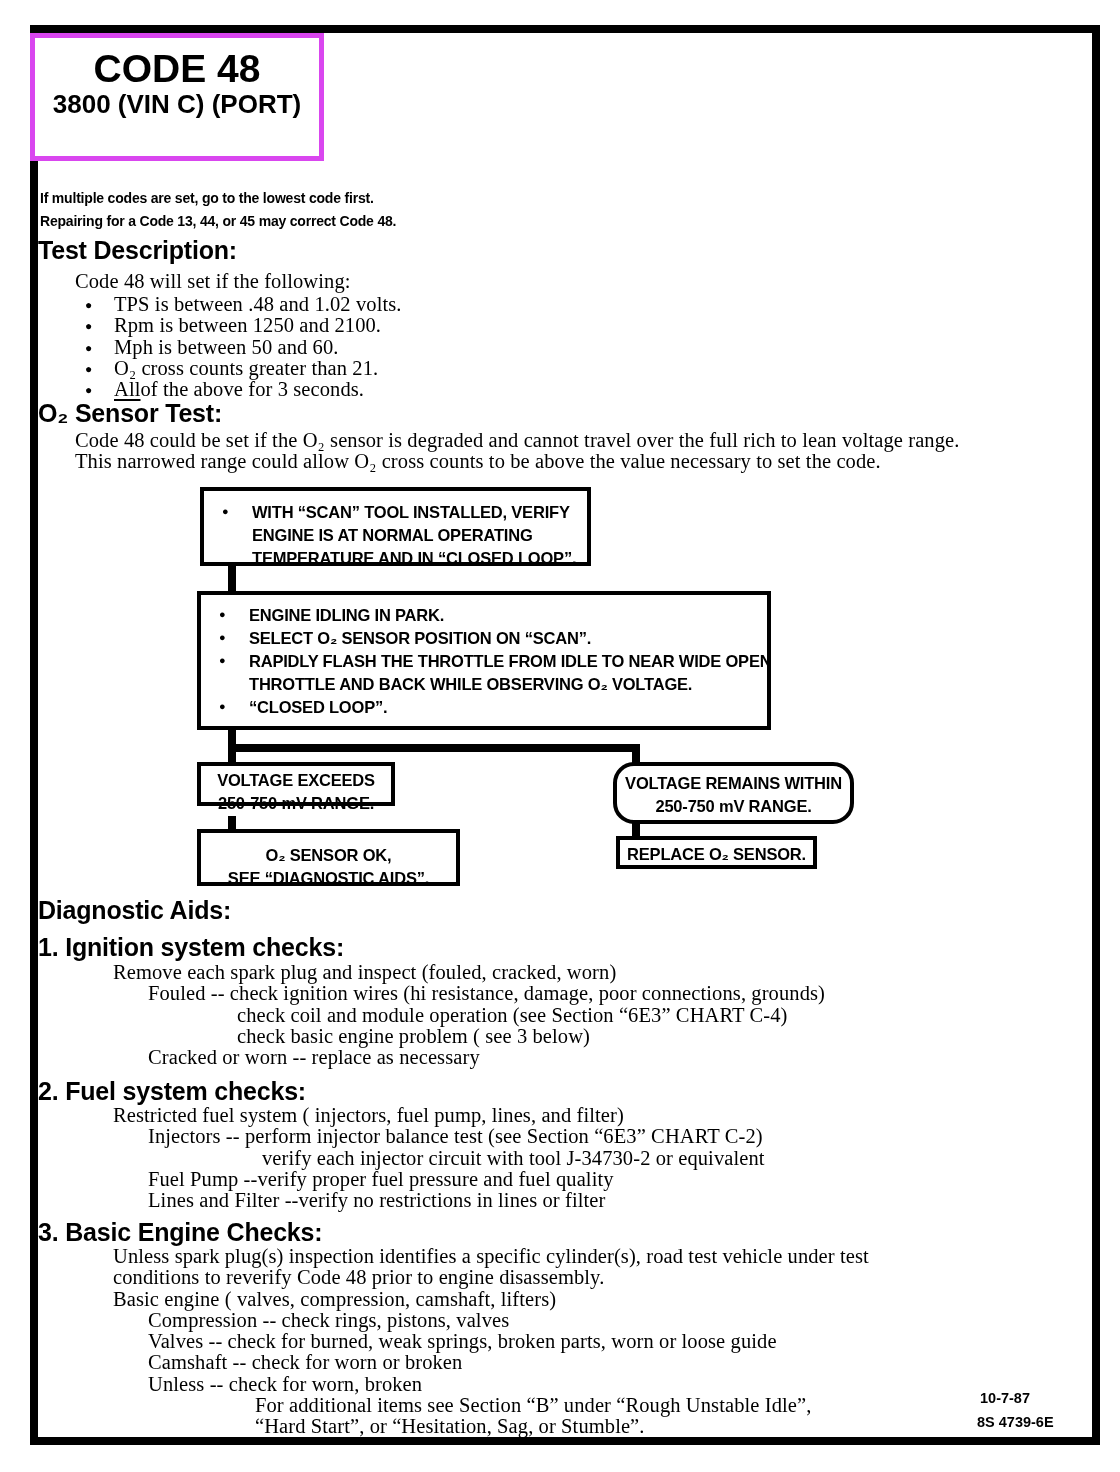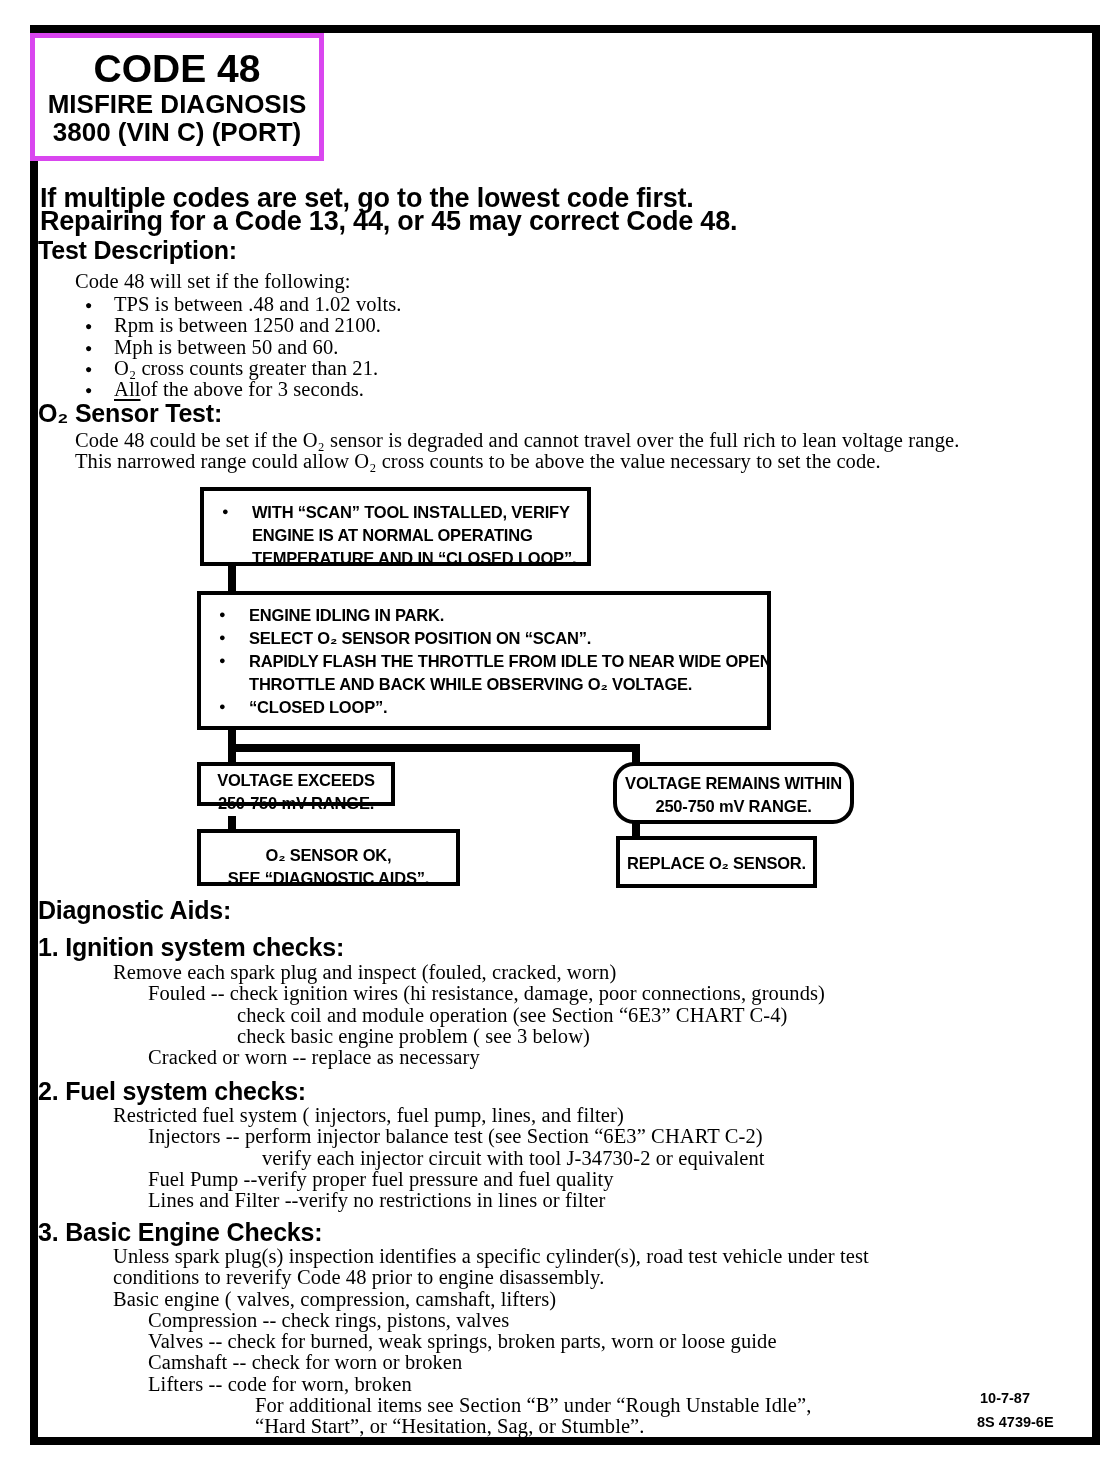--- a/index.html
+++ b/index.html
@@ -8,21 +8,21 @@
     font-family:"Liberation Sans", sans-serif;color:#000;
   }
   .abs{position:absolute;box-sizing:border-box;}
   
   .frame{left:30px;top:25px;width:1070px;height:1420px;border:8px solid #000;background:#fff;}
   
   .hbox{left:30px;top:33px;width:294px;height:128px;border:5px solid #d946ef;background:#fff;text-align:center;}
   .hcode{font-size:39px;font-weight:bold;letter-spacing:0px;margin-top:10px;line-height:42px;}
   .hsub{font-size:26px;font-weight:bold;line-height:28px;}
   
-  .intro{left:40px;top:187px;font-size:27px;font-weight:bold;line-height:23px;letter-spacing:-0.2px;}
+  .intro{left:40px;top:187px;font-size:14px;font-weight:bold;line-height:23px;letter-spacing:-0.2px;}
   .h-sans{font-size:25px;font-weight:bold;letter-spacing:-0.2px;white-space:nowrap;}
   
   .serif{font-family:"Liberation Serif", serif;font-size:20.5px;line-height:21.3px;white-space:nowrap;letter-spacing:0.1px;}
   .brow{display:flex;align-items:baseline;height:21.3px;}
   .bul{width:29px;font-size:12px;flex:0 0 29px;transform:translateY(-2px);}
   .und{text-decoration:underline;text-underline-offset:3px;}
   
   .fbox{border:4px solid #000;background:#fff;font-weight:bold;font-size:16.5px;letter-spacing:-0.2px;}
   .fitem{display:flex;}
   .fbul{flex:0 0 30px;margin-left:18px;font-size:11px;padding-top:4px;}
@@ -39,21 +39,20 @@
   .ind5{padding-left:255px;}
   .foot{font-size:14.5px;font-weight:bold;letter-spacing:0px;}
 </style>
 </head>
 <body>
 
 <div class="abs frame"></div>
 
 <div class="abs hbox">
   <div class="hcode">CODE 48</div>
-  <div class="hsub">MISFIRE DIAGNOSIS</div>
   <div class="hsub">3800 (VIN C) (PORT)</div>
 </div>
 
 <div class="abs intro">
   <div>If multiple codes are set, go to the lowest code first.</div>
   <div>Repairing for a Code 13, 44, or 45 may correct Code 48.</div>
 </div>
 
 <div class="abs h-sans" style="left:38px;top:236px;">Test Description:</div>
 <div class="abs serif" style="left:75px;top:271px;">Code 48 will set if the following:</div>
@@ -138,21 +137,21 @@
   <div>250-750 mV RANGE.</div>
 </div>
 <div class="abs cbox" style="left:613px;top:762px;width:241px;height:62px;padding-top:6px;border-radius:21px;">
   <div>VOLTAGE REMAINS WITHIN</div>
   <div>250-750 mV RANGE.</div>
 </div>
 <div class="abs cbox" style="left:197px;top:829px;width:263px;height:57px;padding-top:11px;">
   <div>O₂ SENSOR OK,</div>
   <div>SEE “DIAGNOSTIC AIDS”.</div>
 </div>
-<div class="abs cbox" style="left:616px;top:836px;width:201px;height:52px;padding-top:12px;">
+<div class="abs cbox" style="left:616px;top:836px;width:201px;height:33px;padding-top:3px;">
   <div>REPLACE O₂ SENSOR.</div>
 </div>
 
 <div class="abs h-sans" style="left:38px;top:896px;">Diagnostic Aids:</div>
 
 <div class="abs h-sans" style="left:38px;top:933px;">1.  Ignition system checks:</div>
 <div class="abs serif" style="left:0;top:962px;width:1120px;">
   <div class="ln ind1">Remove each spark plug and inspect (fouled, cracked, worn)</div>
   <div class="ln ind2">Fouled -- check ignition wires (hi resistance, damage, poor connections, grounds)</div>
   <div class="ln ind3">check coil and module operation (see Section “6E3” CHART C-4)</div>
@@ -170,19 +169,19 @@
 </div>
 
 <div class="abs h-sans" style="left:38px;top:1218px;">3.  Basic Engine Checks:</div>
 <div class="abs serif" style="left:0;top:1246px;width:1120px;">
   <div class="ln ind1">Unless spark plug(s) inspection  identifies a specific cylinder(s), road test vehicle under test</div>
   <div class="ln ind1">conditions to reverify Code 48 prior to engine disassembly.</div>
   <div class="ln ind1">Basic engine ( valves, compression, camshaft, lifters)</div>
   <div class="ln ind2">Compression -- check rings, pistons, valves</div>
   <div class="ln ind2">Valves -- check for burned, weak springs, broken parts, worn or loose guide</div>
   <div class="ln ind2">Camshaft -- check for worn or broken</div>
-  <div class="ln ind2">Lifters -- code for worn, broken</div>
+  <div class="ln ind2">Unless -- check for worn, broken</div>
   <div class="ln ind5">For additional items see Section “B” under “Rough Unstable Idle”,</div>
   <div class="ln ind5">“Hard Start”, or “Hesitation, Sag, or Stumble”.</div>
 </div>
 
 <div class="abs foot" style="left:980px;top:1390px;">10-7-87</div>
 <div class="abs foot" style="left:977px;top:1414px;">8S 4739-6E</div>
 
 </body></html>

